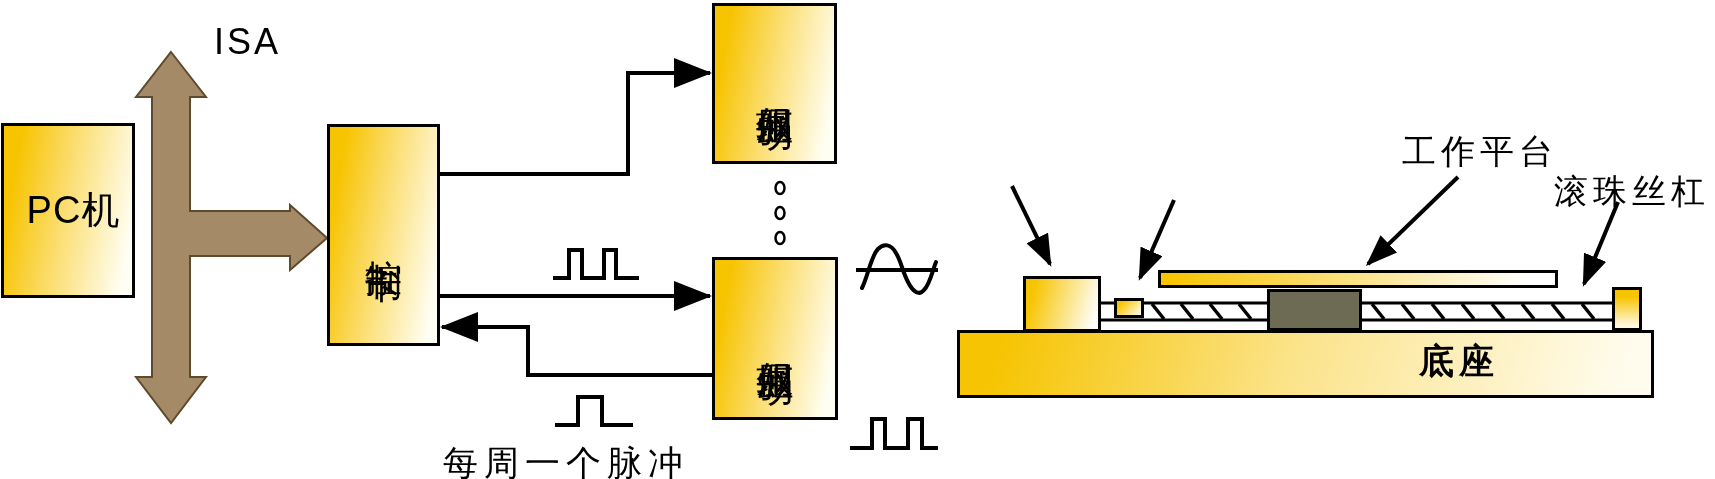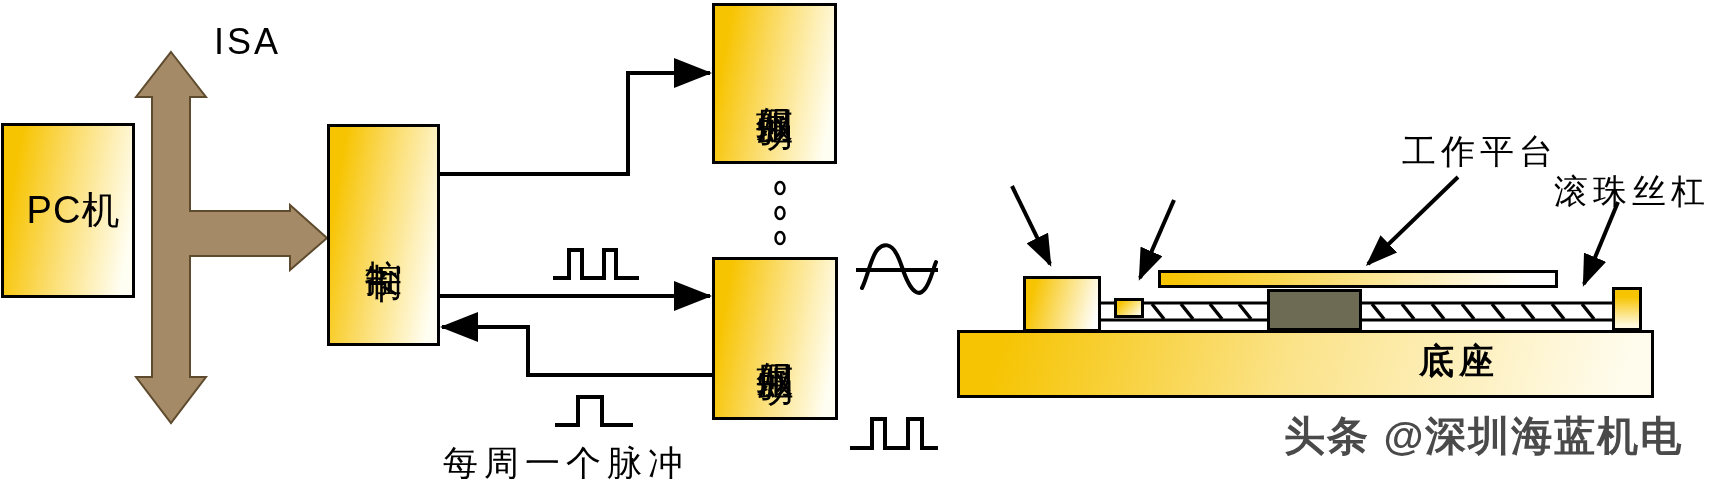--- a/index.html
+++ b/index.html
@@ -134,15 +134,14 @@
   <div id="platform-label" class="label">工作平台</div>
   <div id="screw-label" class="label">滚珠丝杠</div>
   <div id="base-label" class="label">底座</div>
 
   <div id="motor-block" class="abs node"></div>
   <div id="coupling-block" class="abs node"></div>
   <div id="slider-block" class="abs" style="z-index:2;"></div>
   <div id="platform-bar" class="abs node"></div>
   <div id="bearing-block" class="abs node"></div>
 
-  <div id="watermark" class="abs">头条 @深圳海蓝机电</div>
 
 </div>
 
 </body></html>

